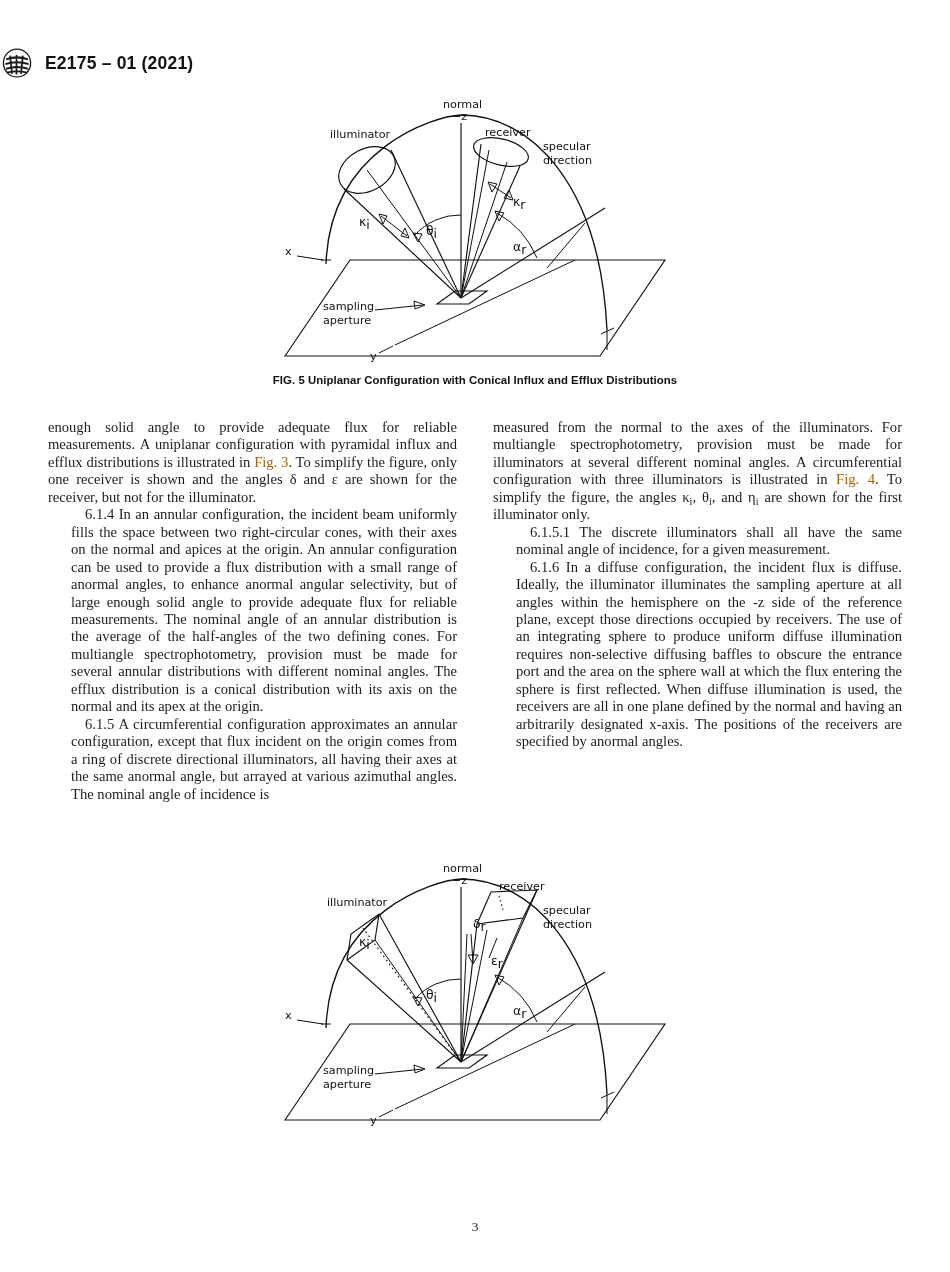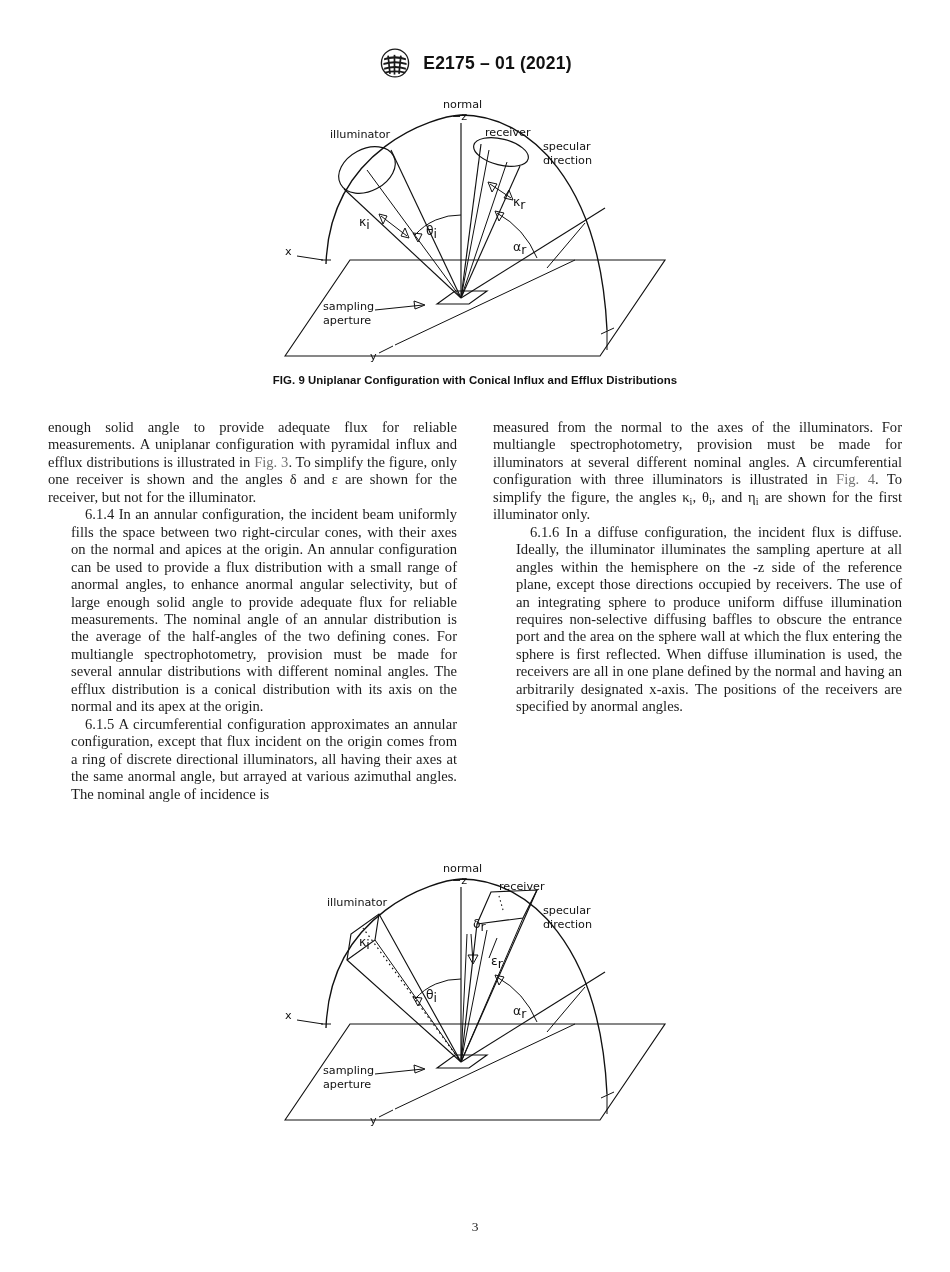--- a/index.html
+++ b/index.html
@@ -17,21 +17,20 @@
   }
 
   
   .page-header {
     position: absolute;
     top: 48px;
     left: 0;
     width: 950px;
     display: flex;
     align-items: center;
-    justify-content: center;
     gap: 11px;
   }
   .astm-logo {
     width: 34px;
     height: 30px;
     display: block;
   }
   .doc-designation {
     font-family: "Liberation Sans", "DejaVu Sans", sans-serif;
     font-weight: bold;
@@ -84,21 +83,21 @@
     text-align: justify;
     text-justify: inter-word;
     hyphens: none;
     color: #1c1c1c;
   }
   .text-column p.indented {
     text-indent: 14px;
     margin-left: 23px;
   }
   .link-ref {
-    color: #737373;
+    color: #a16207;
   }
   sub {
     font-size: 0.7em;
     line-height: 0;
     vertical-align: -0.25em;
   }
 
   
   .page-number {
     position: absolute;
@@ -241,31 +240,32 @@
 
       <g>
         <path class="ln-thin" d="M100 222 L148 217"></path>
         <path class="ln-thin" d="M150 217 L139 213 L140 221 Z" fill="#111"></path>
       </g>
       <text x="48" y="222"><tspan>sampling</tspan></text>
       <text x="48" y="236"><tspan>aperture</tspan></text>
 
     </svg>
   </div>
-  <div class="figure-caption">FIG. 9 Uniplanar Configuration with Conical Influx and Efflux Distributions</div>
+  <div class="figure-caption">FIG. 5 Uniplanar Configuration with Conical Influx and Efflux Distributions</div>
 </div>
 
 <div class="body-columns">
   <div class="text-column" id="left-column">
       <p>enough solid angle to provide adequate flux for reliable measurements. A uniplanar configuration with pyramidal influx and efflux distributions is illustrated in <span class="link-ref">Fig. 3</span>. To simplify the figure, only one receiver is shown and the angles δ and ε are shown for the receiver, but not for the illuminator.</p>
       <p class="indented">6.1.4 In an annular configuration, the incident beam uniformly fills the space between two right-circular cones, with their axes on the normal and apices at the origin. An annular configuration can be used to provide a flux distribution with a small range of anormal angles, to enhance anormal angular selectivity, but of large enough solid angle to provide adequate flux for reliable measurements. The nominal angle of an annular distribution is the average of the half-angles of the two defining cones. For multiangle spectrophotometry, provision must be made for several annular distributions with different nominal angles. The efflux distribution is a conical distribution with its axis on the normal and its apex at the origin.</p>
       <p class="indented">6.1.5 A circumferential configuration approximates an annular configuration, except that flux incident on the origin comes from a ring of discrete directional illuminators, all having their axes at the same anormal angle, but arrayed at various azimuthal angles. The nominal angle of incidence is</p>
     </div>
   <div class="text-column" id="right-column">
       <p>measured from the normal to the axes of the illuminators. For multiangle spectrophotometry, provision must be made for illuminators at several different nominal angles. A circumferential configuration with three illuminators is illustrated in <span class="link-ref">Fig. 4</span>. To simplify the figure, the angles <span>κ<sub>i</sub></span>, <span>θ<sub>i</sub></span>, and <span>η<sub>i</sub></span> are shown for the first illuminator only.</p>
+      <p class="indented">6.1.5.1 The discrete illuminators shall all have the same nominal angle of incidence, for a given measurement.</p>
       <p class="indented">6.1.6 In a diffuse configuration, the incident flux is diffuse. Ideally, the illuminator illuminates the sampling aperture at all angles within the hemisphere on the -z side of the reference plane, except those directions occupied by receivers. The use of an integrating sphere to produce uniform diffuse illumination requires non-selective diffusing baffles to obscure the entrance port and the area on the sphere wall at which the flux entering the sphere is first reflected. When diffuse illumination is used, the receivers are all in one plane defined by the normal and having an arbitrarily designated x-axis. The positions of the receivers are specified by anormal angles.</p>
     </div>
 </div>
 
 <div class="figure-block" id="figure-3-block">
   <div class="figure-svg-wrap">
     <svg class="figure" width="400" height="278" viewBox="0 0 400 278">
 
       <path class="ln" d="M10 268 L75 172 L390 172 L325 268 Z"></path>
 

